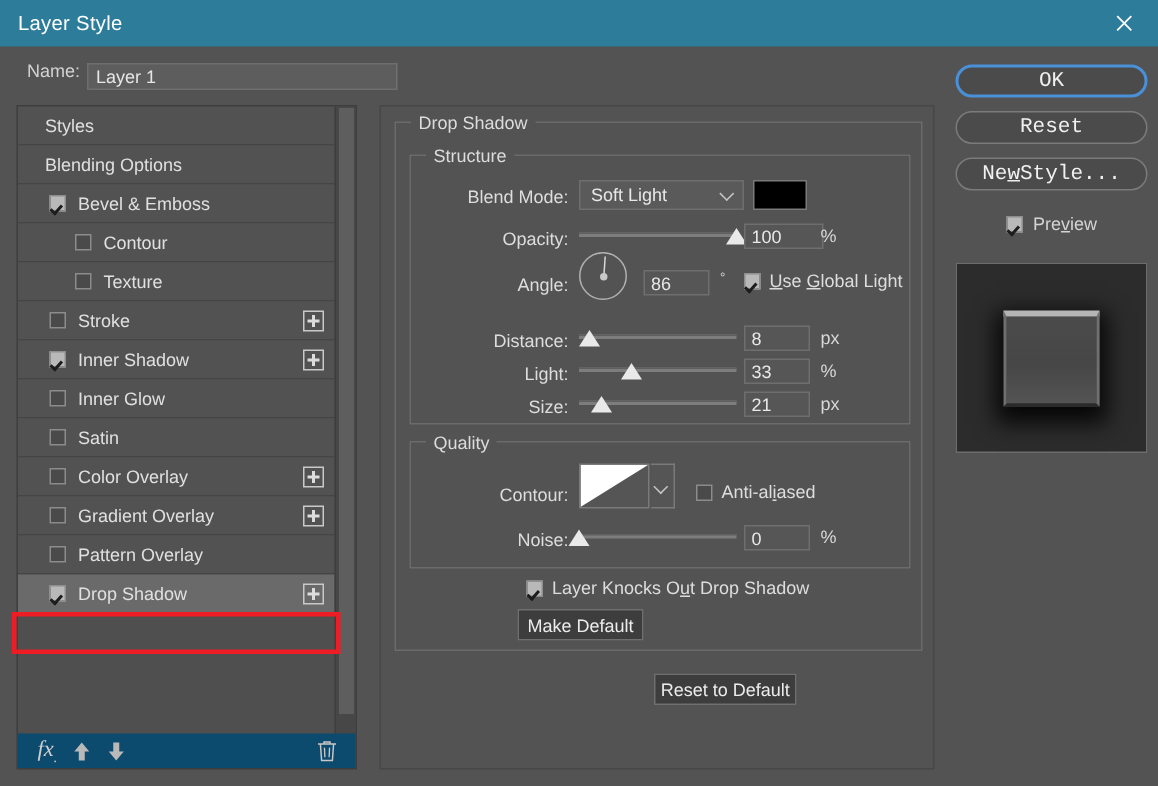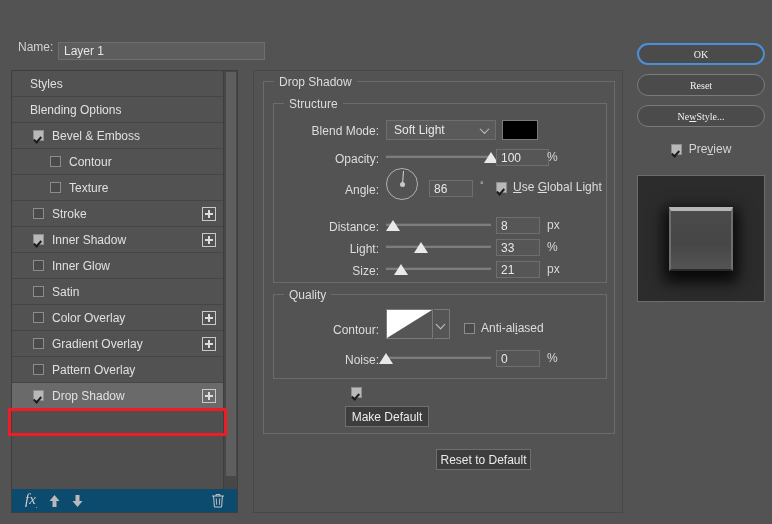--- a/index.html
+++ b/index.html
@@ -221,23 +221,23 @@
     position: absolute; background: #3d3d3d; border: 1px solid #6f6f6f;
     color: #ececec; font-size: 12px; font-family: "Liberation Sans", sans-serif;
     display: flex; align-items: center; justify-content: center;
     height: 21px; cursor: default;
   }
 
   
   .rbtn {
     position: absolute; left: 637px; width: 128px; height: 22px;
     background: #4b4b4b; border: 1px solid #7b7b7b; border-radius: 11px;
-    color: #f0f0f0; font-size: 10px;
+    color: #f0f0f0; font-size: 14px;
     display: flex; align-items: center; justify-content: center;
-    font-family: Liberation Serif, serif; cursor: default;
+    font-family: Liberation Mono, monospace; cursor: default;
   }
   .rbtn.focus { border: 2px solid #4a90d9; }
   #btn-ok { top: 43px; }
   #btn-reset { top: 74px; }
   #btn-newstyle { top: 105px; }
 
   .preview-row {
     position: absolute; left: 637px; top: 139px; width: 128px; height: 20px;
     display: flex; align-items: center; justify-content: center;
   }
@@ -256,20 +256,29 @@
     border-left: 2px solid #6f6f6f;
     border-right: 2px solid #6f6f6f;
     border-bottom: 2px solid #2a2a2a;
   }
 </style>
 </head>
 <body>
 
 <div id="app">
 
+  <div class="titlebar">
+    <span class="titlebar-text">Layer Style</span>
+    <div class="close-btn">
+      <svg width="11" height="11" viewBox="0 0 11 11" aria-hidden="true">
+        <line x1="0.8" y1="0.8" x2="10.2" y2="10.2" stroke="#ffffff" stroke-width="1.2"></line>
+        <line x1="10.2" y1="0.8" x2="0.8" y2="10.2" stroke="#ffffff" stroke-width="1.2"></line>
+      </svg>
+    </div>
+  </div>
 
   <div class="name-row">
     <span class="name-label">Name:</span>
   </div>
   <input class="name-input" type="text" value="Layer 1" style="">
 
   <div class="styles-panel">
     <div class="styles-list" id="styles-list">
         <div class="style-item plain">
           <span class="lbl">Styles</span>
@@ -432,20 +441,21 @@
         <span class="field-label" style="left:0; top:58px; width:105px;">Noise:</span>
         <div class="slider" style="left:112px; top:56px; width:105px;">
           <div class="track"></div>
           <div class="knob" id="knob-noise" style="left: 0%;"></div>
         </div>
         <input class="num-input" style="left: 222px; top: 55px; width: 44px;" type="text" value="0">
         <span class="unit" style="left:273px; top:56px;">%</span>
       </div>
 
       <div class="checkbox checked" style="left:87px; top:305px;"></div>
+      <span class="cb-label" style="left:104px; top:303px;">Layer Knocks O<u>u</u>t Drop Shadow</span>
 
       <div class="btn" style="left:81px; top:324px; width:84px;">Make Default</div>
       <div class="btn" style="left:172px; top:324px; width:95px;margin-top:43px;">Reset to Default</div>
     </div>
   </div>
 
   <div class="rbtn focus" id="btn-ok">OK</div>
   <div class="rbtn" id="btn-reset">Reset</div>
   <div class="rbtn" id="btn-newstyle">Ne<u>w</u> Style...</div>
 

